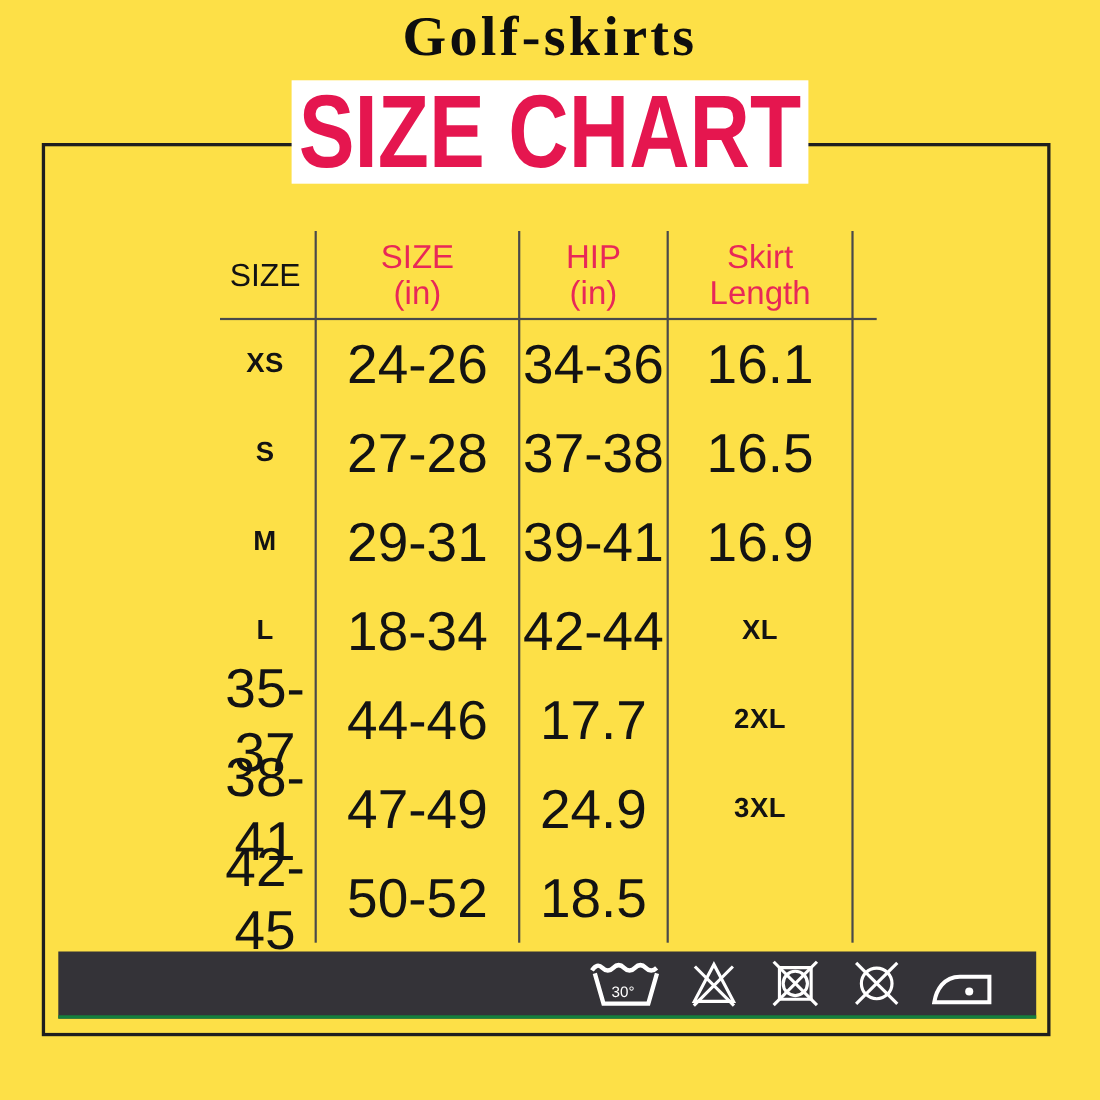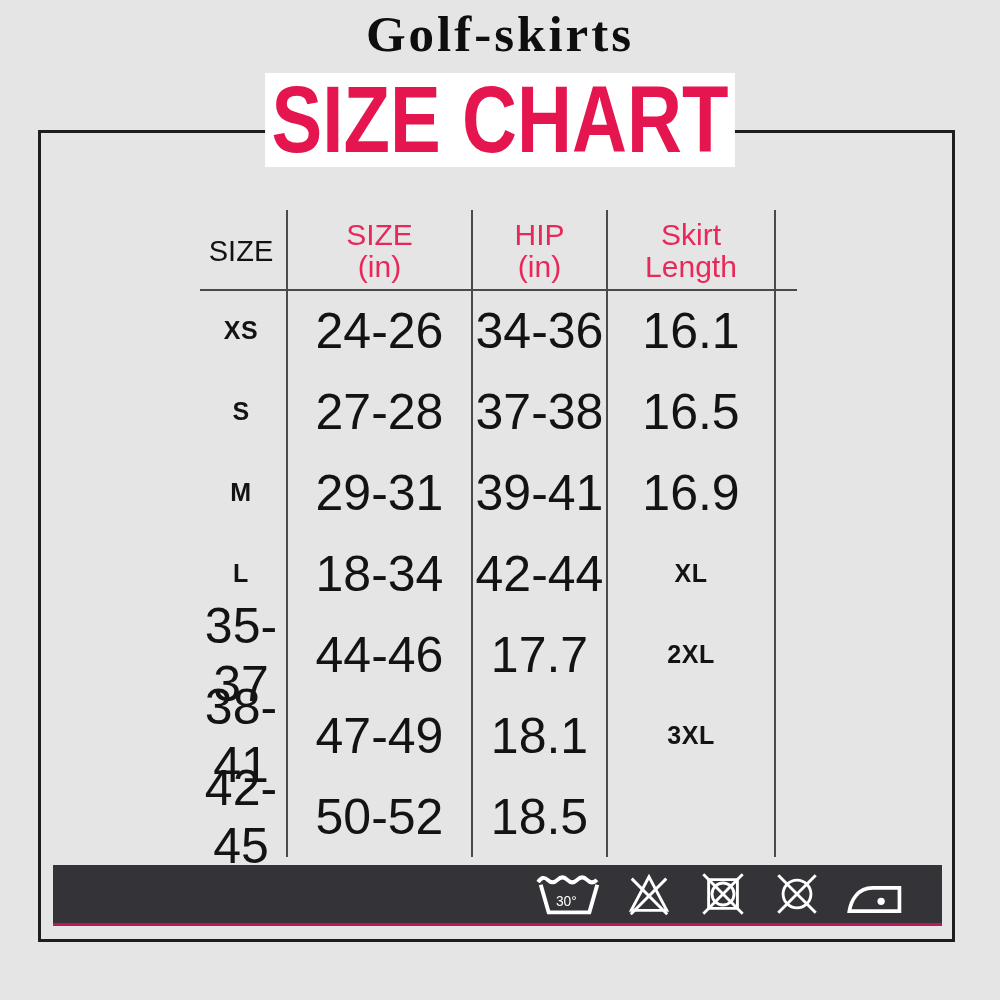--- a/index.html
+++ b/index.html
@@ -1,19 +1,19 @@
 <!DOCTYPE html>
 <html><head>
 <meta charset="utf-8">
 <style>
   * { margin:0; padding:0; box-sizing:border-box; }
   html,body { background:#ffffff; }
   #canvas {
     position:relative; width:1000px; height:1000px;
-    background:#e5e5e5; overflow:hidden;
+    background:#fde047; overflow:hidden;
     font-family:"Liberation Sans", sans-serif;
     color:#151515;
   }
 
   
   .brand {
     position:absolute; top:6px; left:0; width:100%;
     text-align:center;
     font-family:"Liberation Serif", "DejaVu Serif", serif;
     font-size:51px; font-weight:600; letter-spacing:3px;
@@ -74,21 +74,21 @@
   .head-cell.size-head { font-size:29px; color:#131313; }
   .head-cell span:empty { display:none; }
   .size-label { font-size:25px; color:#131313; letter-spacing:0.5px;font-weight:bold; }
   .value { font-size:50px; color:#131313; letter-spacing:0px; }
 
   
   .care-bar {
     position:absolute; left:53px; top:865px;
     width:889px; height:61px;
     background:#343338;
-    border-bottom:3px solid #be185d;
+    border-bottom:3px solid #15803d;
     display:flex; align-items:center; justify-content:flex-end;
     gap:22px; padding-right:36px;
   }
   .care-bar svg { display:block; flex:0 0 auto; }
   .care-bar .stroked path, .care-bar .stroked circle {
     fill:none; stroke:#ffffff; stroke-width:6; stroke-linecap:butt; stroke-linejoin:miter;
   }
   .wash-temp-text {
     font-family:"Liberation Sans", sans-serif;
     font-size:21px; fill:#ffffff; stroke:none;
@@ -152,21 +152,21 @@
     <div class="cell value">42-44</div>
 
     <div class="cell size-label">XL</div>
     <div class="cell value">35-37</div>
     <div class="cell value">44-46</div>
     <div class="cell value">17.7</div>
 
     <div class="cell size-label">2XL</div>
     <div class="cell value">38-41</div>
     <div class="cell value">47-49</div>
-    <div class="cell value">18.1</div>
+    <div class="cell value">24.9</div>
 
     <div class="cell size-label">3XL</div>
     <div class="cell value">42-45</div>
     <div class="cell value">50-52</div>
     <div class="cell value">18.5</div>
 
   </div>
 
   <div class="care-bar">
 

